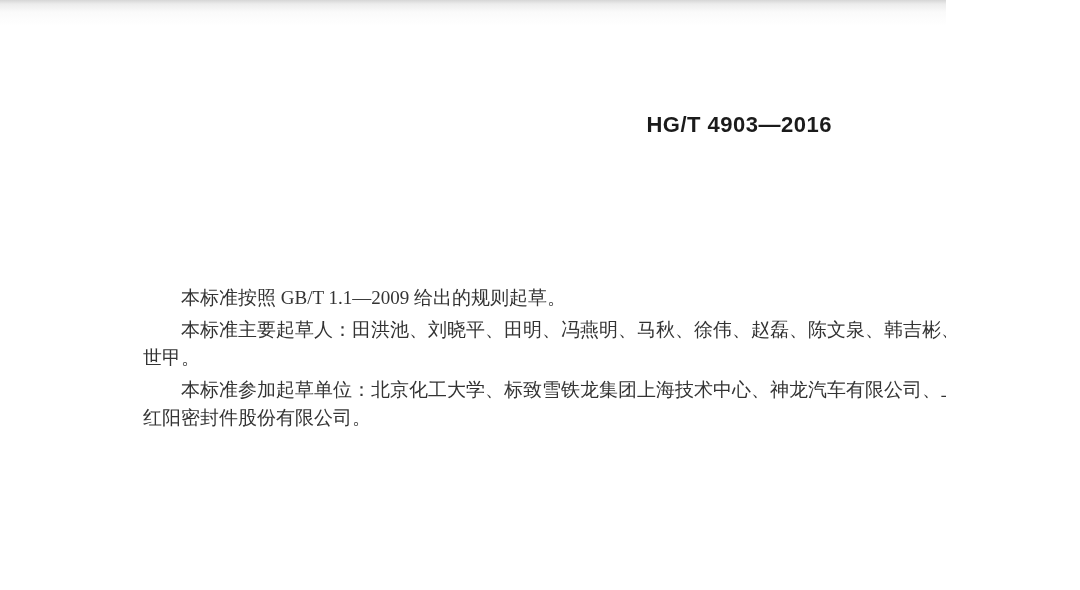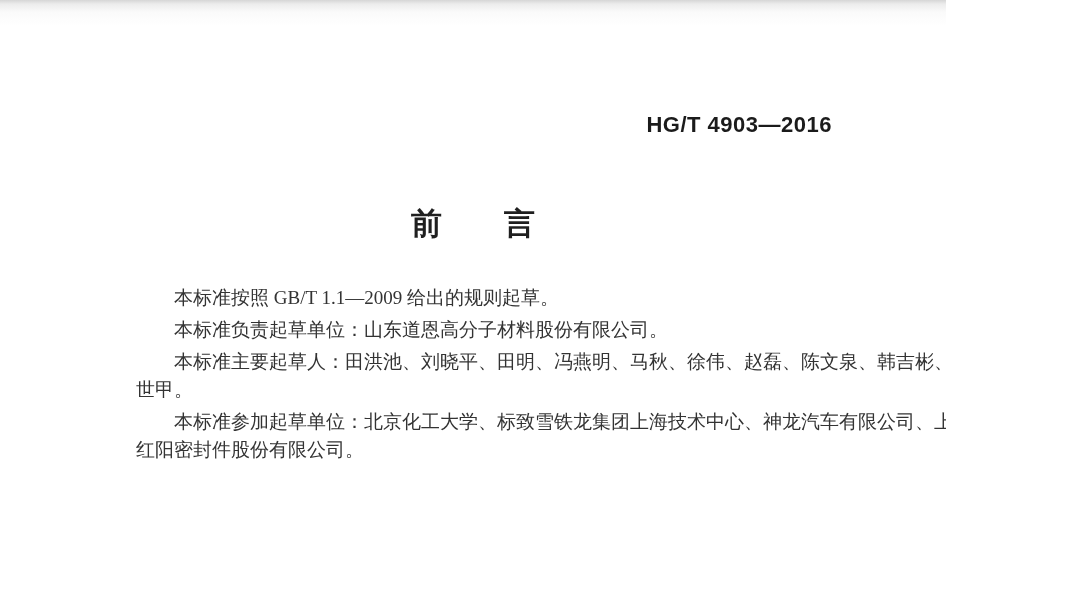--- a/index.html
+++ b/index.html
@@ -48,35 +48,33 @@
   }
   .doc-body {
     position: absolute;
     top: 284px;
     left: 132px;
     width: 846px;
     font-size: 19px;
     color: #333333;
   }
   .para {
-    margin: 0 0 4px 4px;
+    margin: 0 0 4px 11px;
     text-indent: 2em;
     white-space: nowrap;
     line-height: 28px;
   }
 </style>
 </head>
 <body>
 
 <div class="page">
   <div class="top-edge"></div>
 
   <div class="standard-code">HG/T 4903—2016</div>
 
-  <div class="doc-title">前　　言</div>
 
   <div class="doc-body">
       <p class="para">本标准按照 GB/T 1.1—2009 给出的规则起草。</p>
-      <p class="para">本标准负责起草单位：山东道恩高分子材料股份有限公司。</p>
       <p class="para">本标准主要起草人：田洪池、刘晓平、田明、冯燕明、马秋、徐伟、赵磊、陈文泉、韩吉彬、张<br>世甲。</p>
       <p class="para">本标准参加起草单位：北京化工大学、标致雪铁龙集团上海技术中心、神龙汽车有限公司、上海<br>红阳密封件股份有限公司。</p>
     </div>
 </div>
 
 </body></html>

